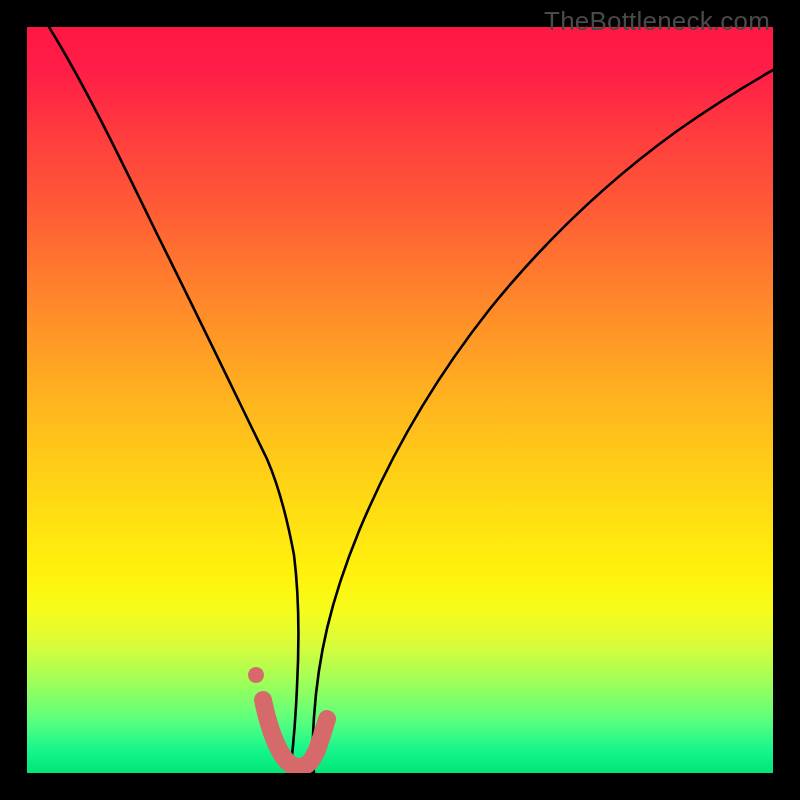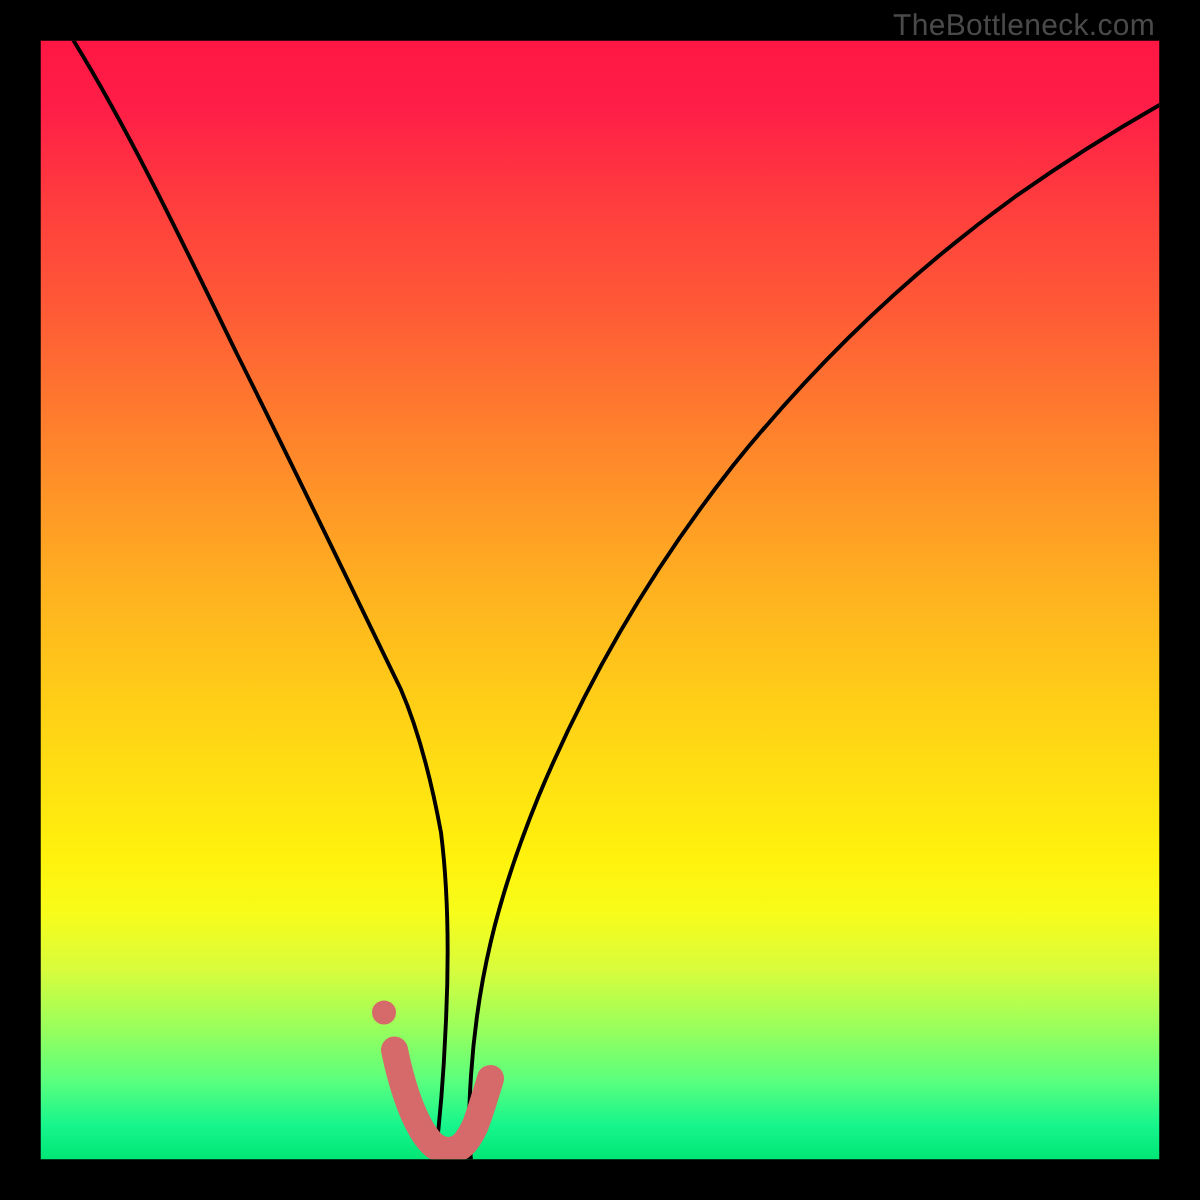--- a/index.html
+++ b/index.html
@@ -42,21 +42,21 @@
       #9cff5a 88%,
       #5aff7e 93%,
       #16f58c 97%,
       #00e676 100%
     );
   }
   .watermark {
     position: absolute;
     top: 6px;
     right: 30px;
-    font-size: 20px;
+    font-size: 26px;
     font-weight: 500;
     color: #4a4a4a;
     letter-spacing: 0.2px;
     z-index: 20;
   }
   svg.curve {
     position: absolute;
     left: 0;
     top: 0;
     width: 746px;

